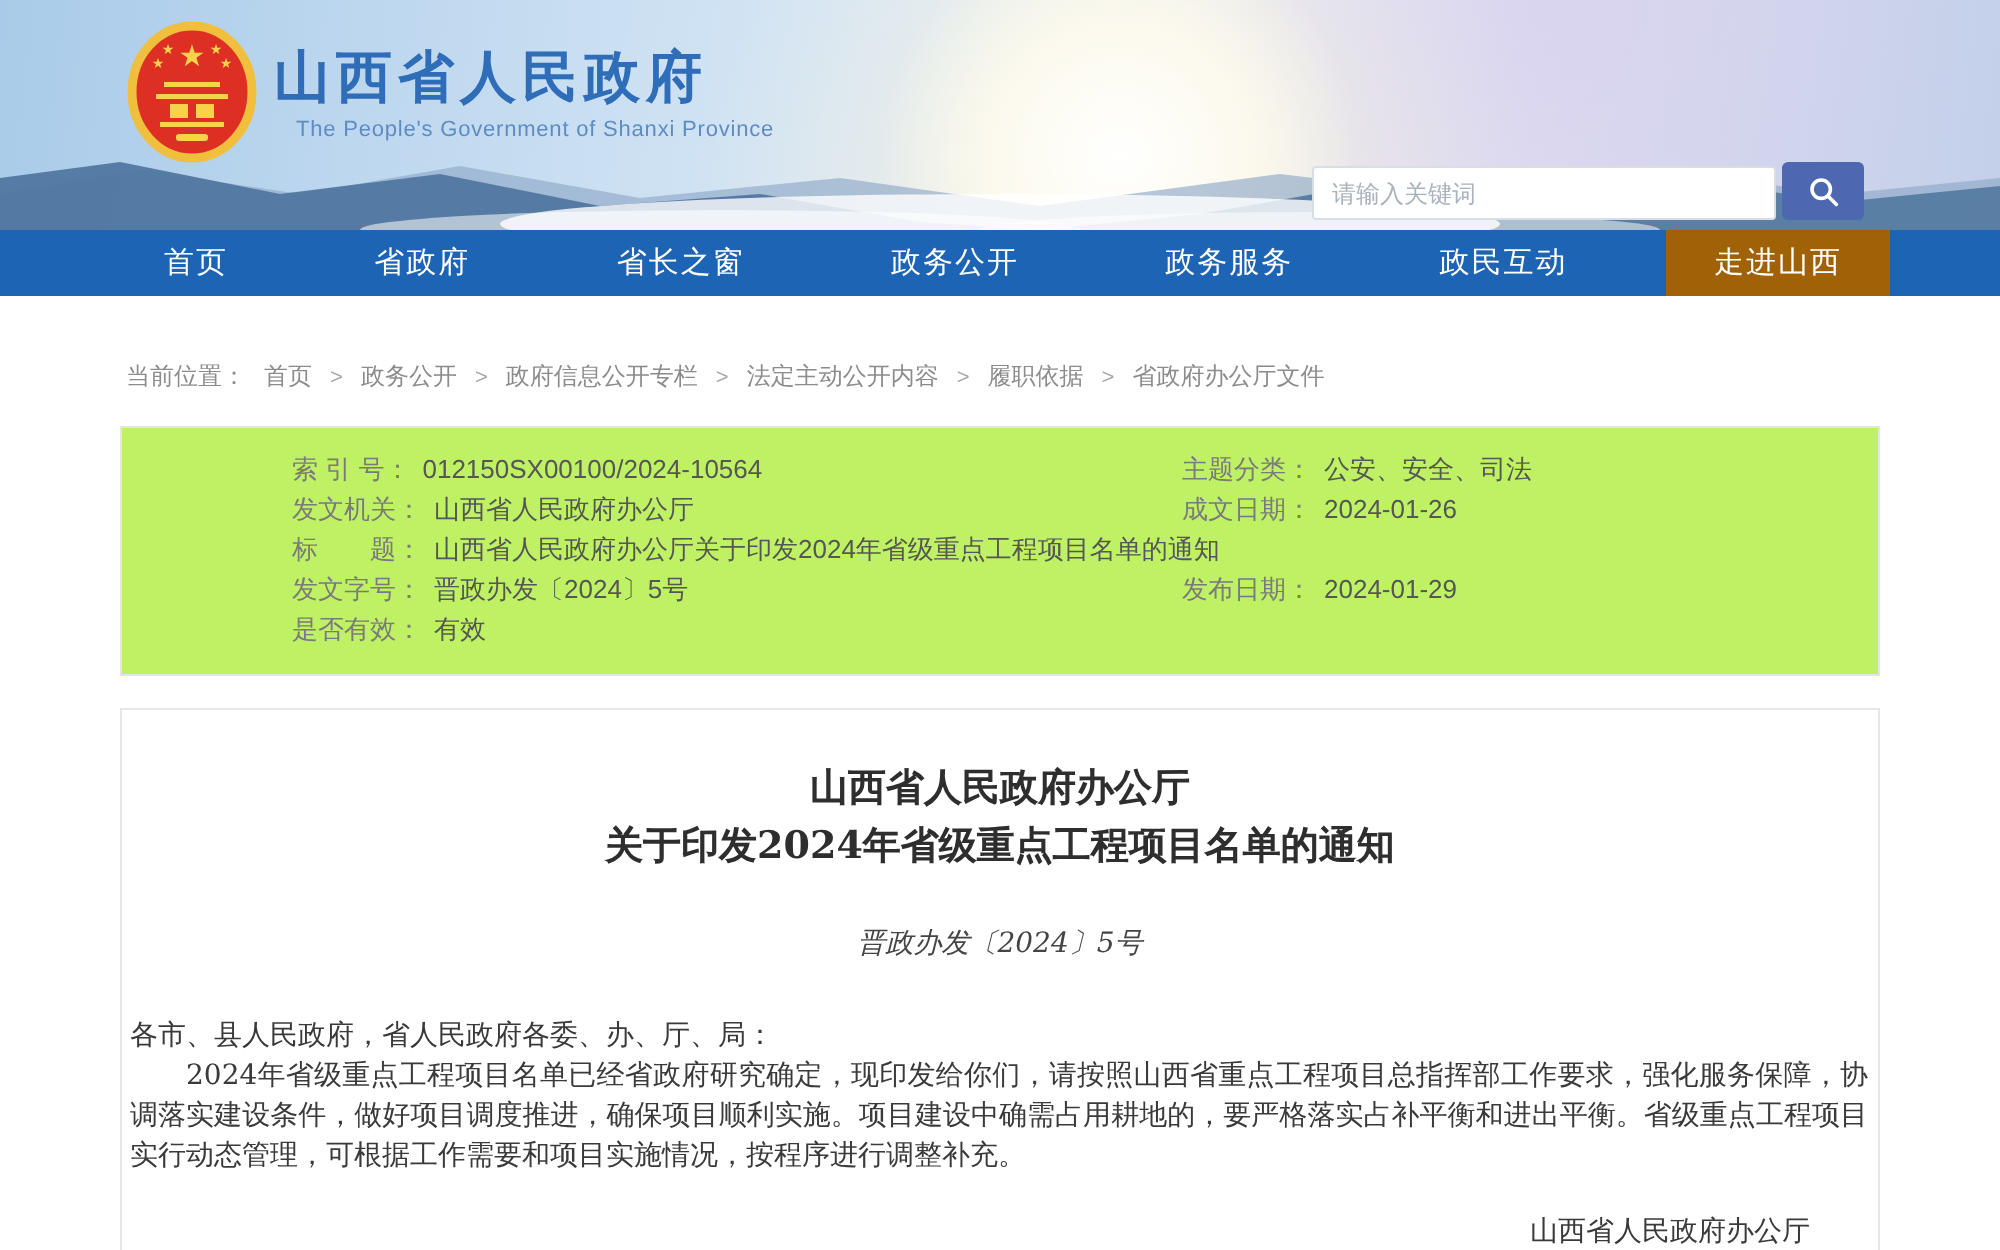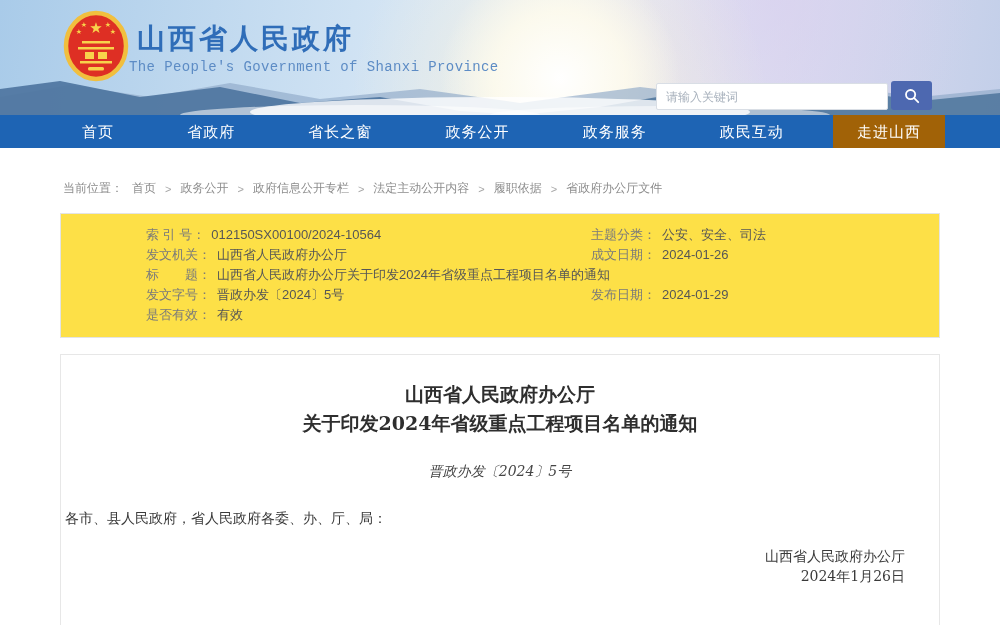--- a/index.html
+++ b/index.html
@@ -17,21 +17,21 @@
       radial-gradient(circle 300px at 56% 90%, rgba(255,243,205,0.55), rgba(255,243,205,0) 70%),
       radial-gradient(circle 260px at 78% 0%, rgba(215,205,238,0.55), rgba(215,205,238,0) 75%),
       linear-gradient(97deg, #a9cbe9 0%, #cfe2f3 35%, #e9eff8 55%, #dcdcf0 78%, #c3cfe9 100%);
   }
   .mountains { position:absolute; left:0; bottom:0; width:1000px; height:52px; }
   .logo-link { position:absolute; left:63px; top:10px; width:66px; height:72px; cursor:pointer; }
   .site-title {
     position:absolute; left:137px; top:20px;
     font-size:28px; font-weight:bold; color:#2f6db8; letter-spacing:3px;
   }
-  .site-subtitle { position:absolute; left:129px; top:59px; font-size:14px; color:#5d8cc5; letter-spacing:0.4px;font-family:Liberation Mono, monospace; }
+  .site-subtitle { position:absolute; left:148px; top:59px; font-size:11px; color:#5d8cc5; letter-spacing:0.4px; }
   .search-box { position:absolute; right:68px; top:37px; display:flex; align-items:flex-end;margin-top:44px; }
   .search-input {
     width:232px; height:27px; border:1px solid #d9dee5; background:#fff;
     padding:0 9px; font-size:12px; color:#333; border-radius:2px; outline:none;
     font-family:"Liberation Sans","DejaVu Sans",sans-serif;
   }
   .search-input::placeholder { color:#a9b2bd; }
   .search-btn {
     width:41px; height:29px; margin-left:3px; background:#4d68b0; border:none;
     border-radius:3px; display:flex; align-items:center; justify-content:center; cursor:pointer;
@@ -51,21 +51,21 @@
   
   .breadcrumb {
     padding:32px 0 13px 63px; font-size:12px; color:#8c8c8c;
     display:flex; gap:9px; align-items:center;
   }
   .crumb-link { color:#8c8c8c; text-decoration:none; cursor:pointer; }
   .crumb-sep { color:#a6a6a6; font-size:11px; }
 
   
   .meta-box {
-    margin:3px 60px 0; border:1px solid #e4e4e4; background:#fde047;
+    margin:3px 60px 0; border:1px solid #e4e4e4; background:#bef264;
     padding:11px 0 12px; display:flex; font-size:13px;
   }
   .meta-col-left { width:445px; flex:none; }
   .meta-col-right { flex:1; }
   .meta-row { display:flex; line-height:20px; white-space:nowrap; }
   .meta-row.gap-above { margin-top:20px; }
   .meta-label { color:#7a7a7a; margin-left:85px; white-space:pre; flex:none; }
   .meta-value { color:#565656; margin-left:6px; }
 
   
@@ -190,19 +190,20 @@
 </div>
 
 <div class="doc-box">
   <div class="doc-title">
     <div>山西省人民政府办公厅</div>
     <div>关于印发2024年省级重点工程项目名单的通知</div>
   </div>
   <div class="doc-number">晋政办发〔2024〕5号</div>
   <div class="doc-body">
     <p class="doc-salutation">各市、县人民政府，省人民政府各委、办、厅、局：</p>
+    <p class="doc-para">2024年省级重点工程项目名单已经省政府研究确定，现印发给你们，请按照山西省重点工程项目总指挥部工作要求，强化服务保障，协调落实建设条件，做好项目调度推进，确保项目顺利实施。项目建设中确需占用耕地的，要严格落实占补平衡和进出平衡。省级重点工程项目实行动态管理，可根据工作需要和项目实施情况，按程序进行调整补充。</p>
   </div>
   <div class="doc-sign">
     <div>山西省人民政府办公厅</div>
     <div>2024年1月26日</div>
   </div>
 
 </div>
 
 </body></html>

